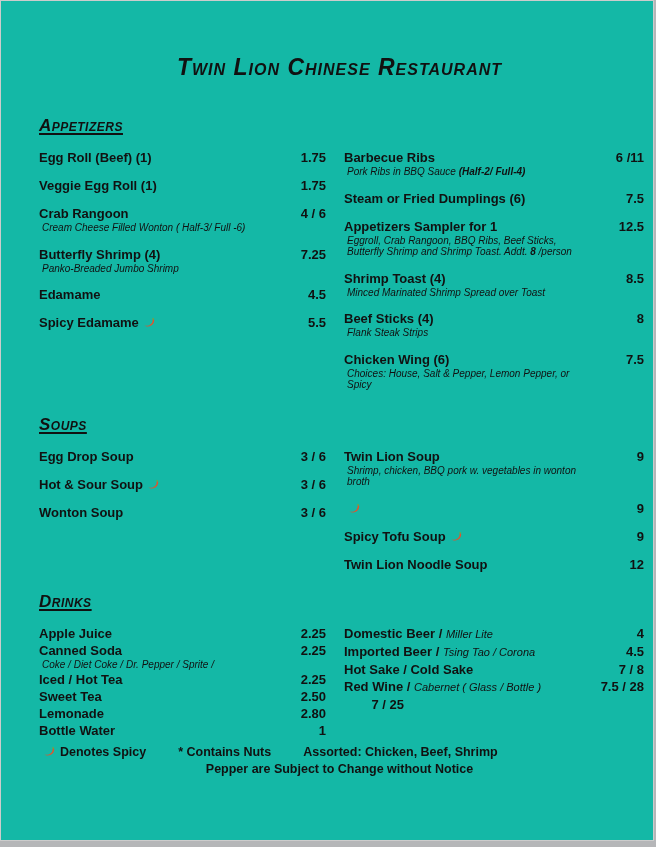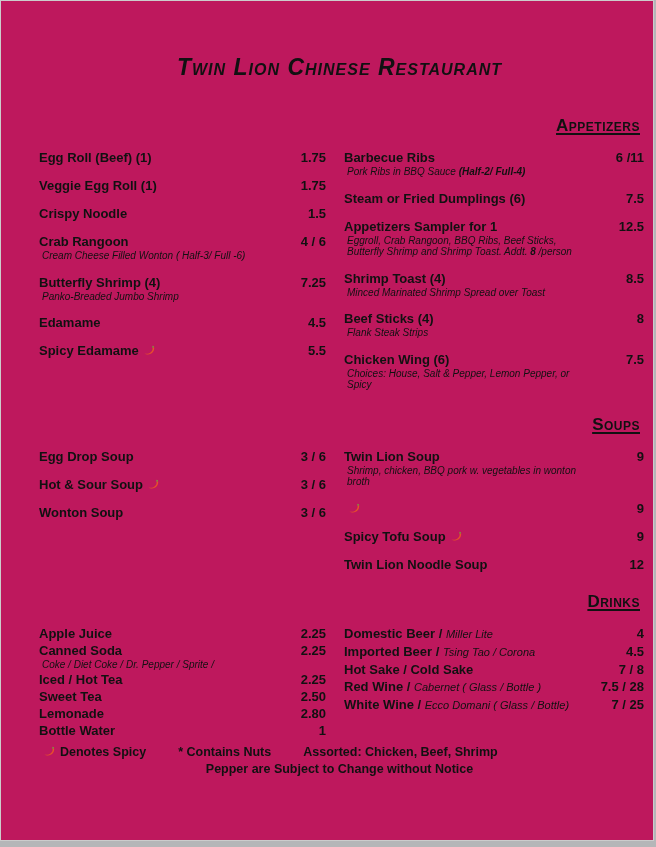--- a/index.html
+++ b/index.html
@@ -4,21 +4,21 @@
 <style>
   html, body { margin: 0; padding: 0; }
   body {
     width: 656px; height: 847px;
     background: #b5b6b8;
     font-family: "Liberation Sans", sans-serif;
     color: #111;
   }
   .page {
     width: 654px; height: 841px;
-    background: #be185d;
+    background: #14b8a6;
     border: 1px solid #ccc;
     box-sizing: border-box;
     overflow: hidden;
   }
   .page-inner { padding: 52px 13px 0 38px; }
 
   .title {
     margin: 0;
     text-align: center;
     font-weight: bold;
@@ -29,22 +29,23 @@
     letter-spacing: 1px;
   }
 
   .menu-section { }
   .sec-appetizers { margin-top: 34px; }
   .sec-soups     { margin-top: 10px; }
   .sec-drinks    { margin-top: 6px;  }
 
   .section-heading {
     margin: 0 0 14px 0;
-    text-align: right;
+    text-align: left;
     font-weight: bold;
+    font-style: italic;
     font-variant: small-caps;
     font-size: 17px;
     line-height: 21px;
     letter-spacing: .5px;
     text-decoration: underline;
     text-decoration-thickness: 2px;
     text-underline-offset: 2px;
   }
 
   .cols { display: flex; }
@@ -110,26 +111,20 @@
               <div class="item-price">1.75</div>
             </div>
             <div class="item">
               <div class="item-main">
                 <div class="item-name-line"><span class="item-name">Veggie Egg Roll (1)</span></div>
               </div>
               <div class="item-price">1.75</div>
             </div>
             <div class="item">
               <div class="item-main">
-                <div class="item-name-line"><span class="item-name">Crispy Noodle</span></div>
-              </div>
-              <div class="item-price">1.5</div>
-            </div>
-            <div class="item">
-              <div class="item-main">
                 <div class="item-name-line"><span class="item-name">Crab Rangoon</span></div>
                 <div class="item-sub">Cream Cheese Filled Wonton ( Half-3/ Full -6)</div>
               </div>
               <div class="item-price">4 / 6</div>
             </div>
             <div class="item">
               <div class="item-main">
                 <div class="item-name-line"><span class="item-name">Butterfly Shrimp (4)</span></div>
                 <div class="item-sub">Panko-Breaded Jumbo Shrimp</div>
               </div>
@@ -320,23 +315,20 @@
               </div>
               <div class="item-price">7 / 8</div>
             </div>
             <div class="item">
               <div class="item-main">
                 <div class="item-name-line"><span class="item-name">Red Wine</span><span class="item-sep"> / </span><span class="item-inline">Cabernet ( Glass / Bottle )</span></div>
               </div>
               <div class="item-price">7.5 / 28</div>
             </div>
             <div class="item">
-              <div class="item-main">
-                <div class="item-name-line"><span class="item-name">White Wine</span><span class="item-sep"> / </span><span class="item-inline">Ecco Domani ( Glass / Bottle)</span></div>
-              </div>
               <div class="item-price">7 / 25</div>
             </div>
           </div>
       </div>
     </section>
 
     <div class="footer">
       <div class="footer-line1">
         <span class="footer-part">
             <span><span class="chili"><svg viewBox="0 0 24 24" width="13" height="13" aria-hidden="true">

